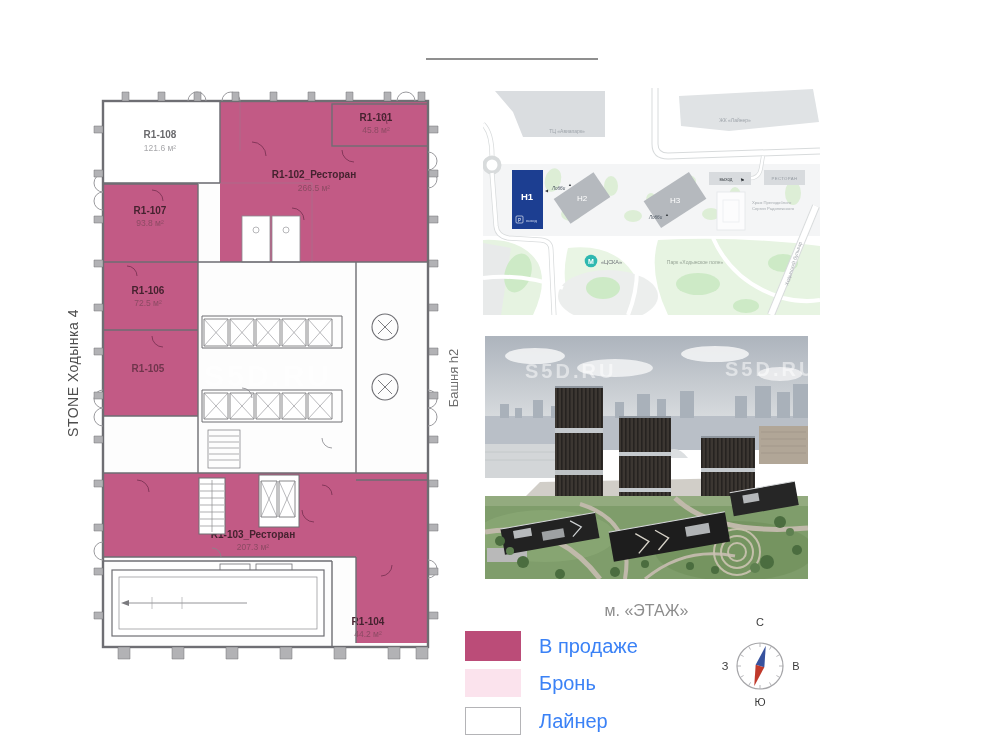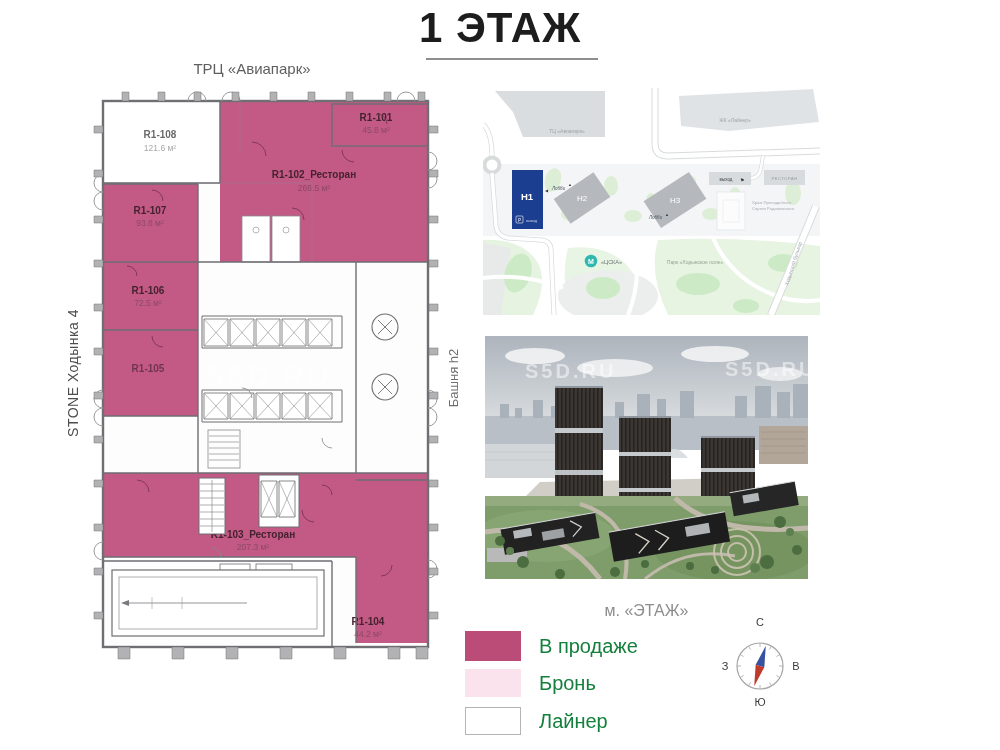--- a/index.html
+++ b/index.html
@@ -12,42 +12,40 @@
                   font-size:15px;color:#5f5f5f;}
   .vlabel{position:absolute;white-space:nowrap;color:#4d4d4d;}
   .vlabel-left{left:73px;top:373px;font-size:14px;transform:translate(-50%,-50%) rotate(-90deg);letter-spacing:.5px;}
   .vlabel-right{left:453px;top:378px;font-size:13px;color:#6e6e6e;transform:translate(-50%,-50%) rotate(-90deg);}
   .plan-svg{position:absolute;left:92px;top:90px;}
   .map-svg{position:absolute;left:483px;top:88px;}
   .photo-svg{position:absolute;left:485px;top:336px;}
   .metro-caption{position:absolute;left:485px;top:602px;width:323px;text-align:center;
                  font-size:16px;color:#8d8d8d;}
   .legend-row{position:absolute;left:465px;display:flex;align-items:center;}
-  .legend-row .lab{margin-left:18px;font-size:20px;color:#15803d;}
+  .legend-row .lab{margin-left:18px;font-size:20px;color:#3b82f6;}
   .compass-svg{position:absolute;left:716px;top:612px;}
   
   .sale{fill:#c25a85;}
   .sold{fill:#ffffff;}
   .wall{stroke:#6e6e73;fill:none;}
   .uid{font-size:10px;font-weight:bold;fill:#45222f;}
   .uarea{font-size:8.5px;fill:#8c4a63;}
   .uid-sold{font-size:10px;font-weight:bold;fill:#6a6a6d;}
   .uarea-sold{font-size:8.5px;fill:#a8a8ab;}
   .wm{font-weight:bold;fill:rgba(255,255,255,0.5);letter-spacing:3px;}
   text{font-family:"Liberation Sans","DejaVu Sans",sans-serif;}
 </style>
 </head>
 <body>
 
 <div class="page">
 
-  <div class="title">1 ЭТАЖ</div>
   <div class="title-rule"></div>
 
-  <div class="plan-top-label">ТРЦ «Авиапарк»</div>
   <div class="vlabel vlabel-left">STONE Ходынка 4</div>
   <div class="vlabel vlabel-right">Башня h2</div>
 
   <svg class="plan-svg" width="348" height="572" viewBox="0 0 348 572">
 
     <rect x="11" y="11" width="325" height="546" fill="#fdfdfd"></rect>
 
     <g>
       <rect class="sold" x="11" y="11" width="117" height="82" stroke="#c9c9cc" stroke-width="0.6"></rect>
       <text class="uid-sold" x="68" y="48" text-anchor="middle">R1-108</text>

